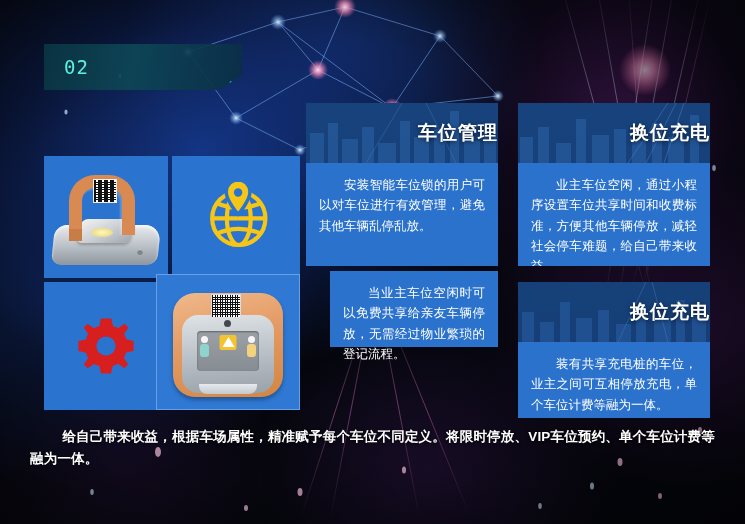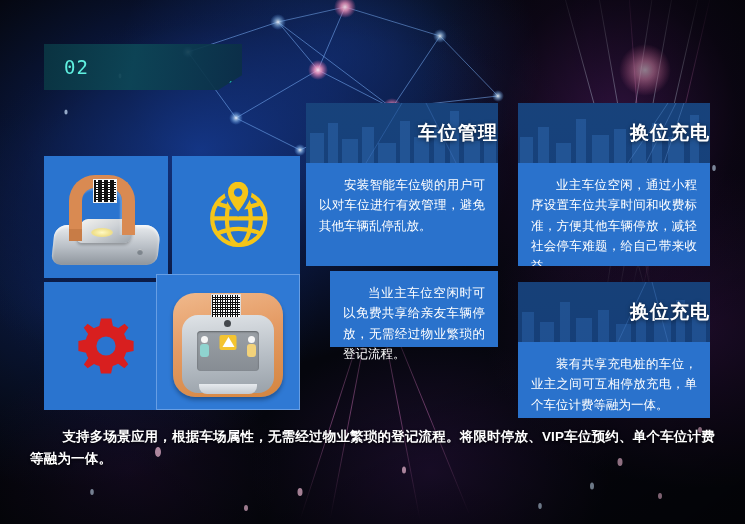--- a/index.html
+++ b/index.html
@@ -466,13 +466,13 @@
           <line x1="150" y1="60" x2="134" y2="0"></line>
       </g>
     </svg>
     <h3>换位充电</h3>
   </div>
   <div class="body">
     <p>装有共享充电桩的车位，业主之间可互相停放充电，单个车位计费等融为一体。</p>
   </div>
 </div>
 
-<div id="footer">支持多场景应用，根据车场属性，无需经过物业繁琐的登记流程。将限时停放、VIP车位预约、单个车位计费等融为一体。</div>
+<div id="footer">给自己带来收益，根据车场属性，精准赋予每个车位不同定义。将限时停放、VIP车位预约、单个车位计费等融为一体。</div>
 
 </body></html>

